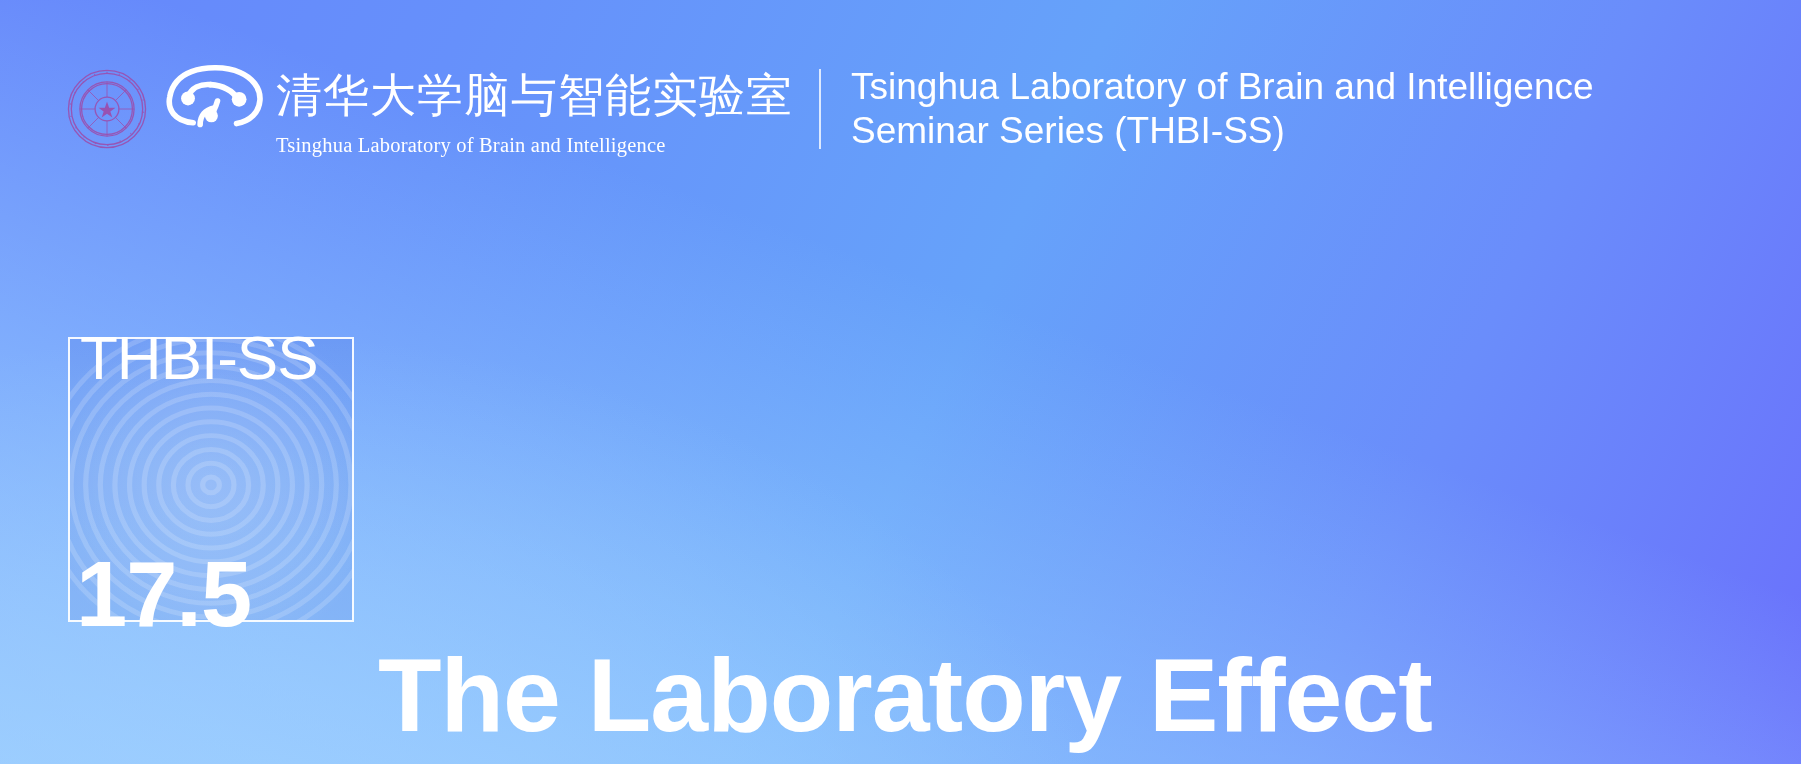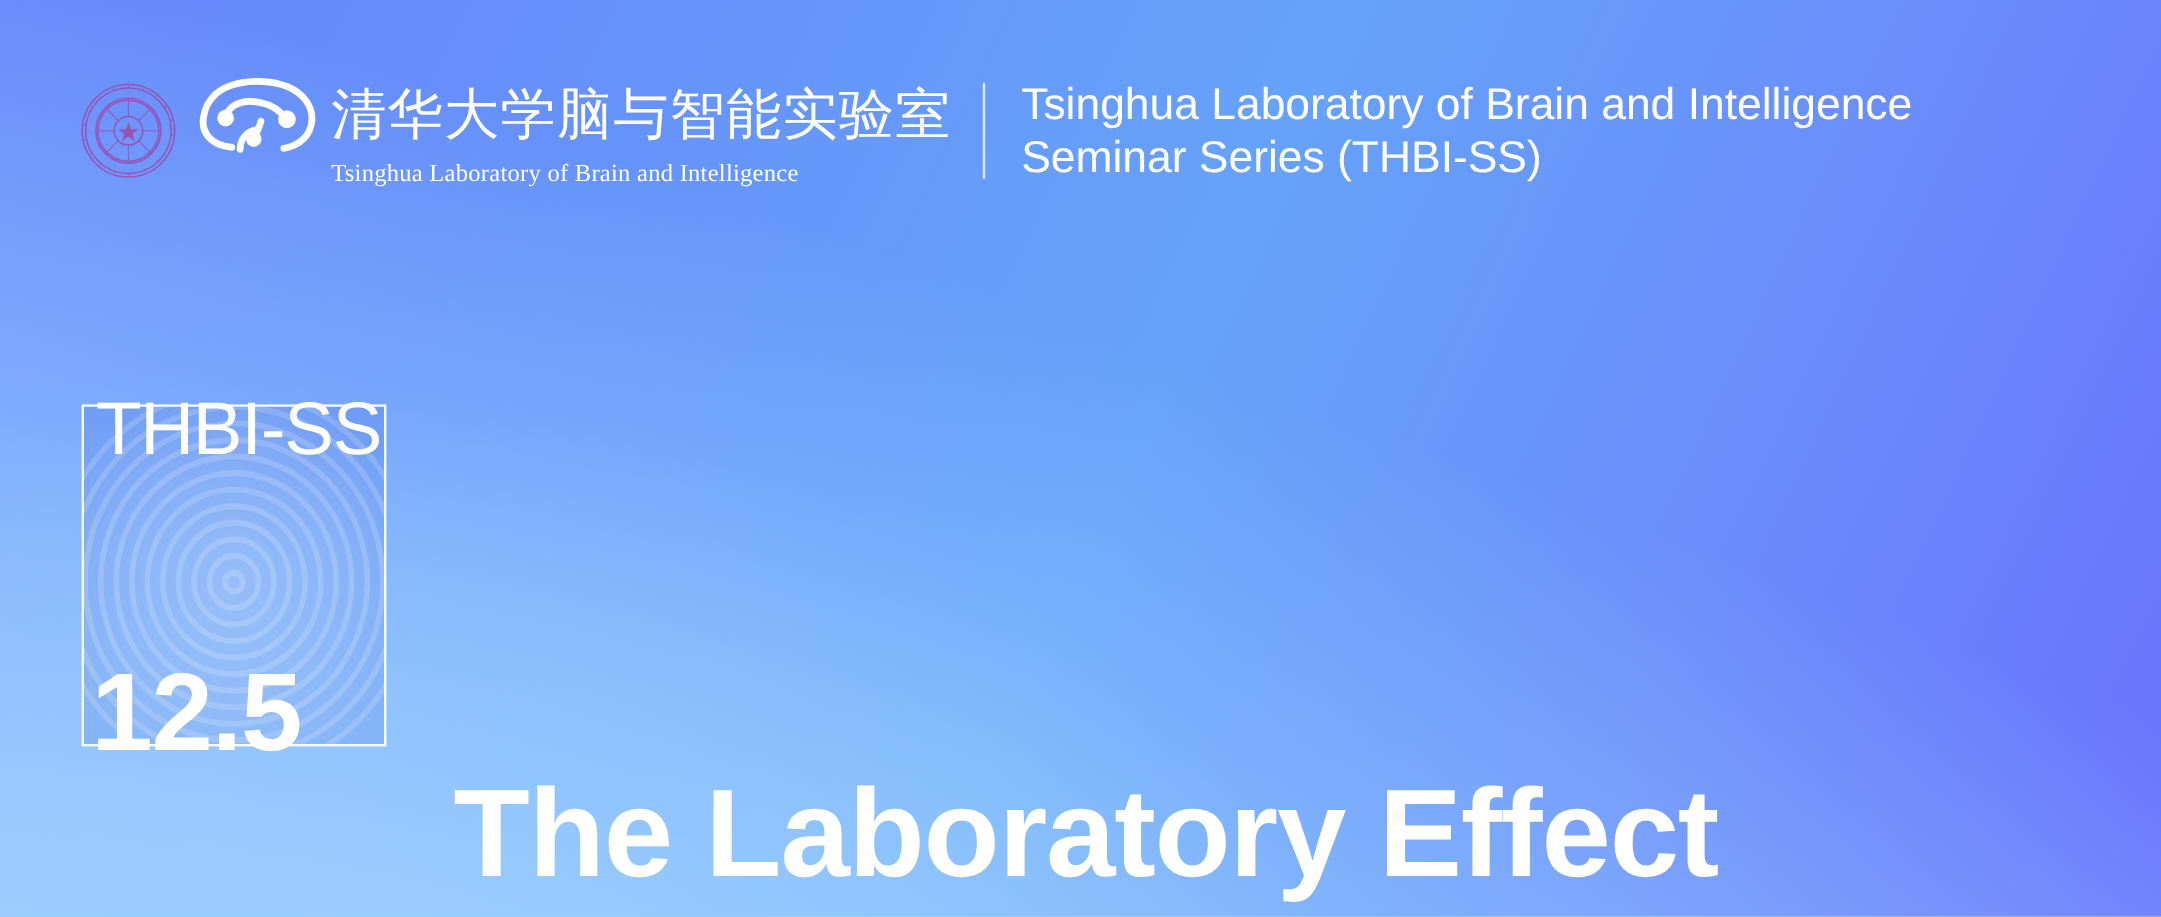--- a/index.html
+++ b/index.html
@@ -103,21 +103,21 @@
     line-height: 1.18;
     font-weight: 400;
     white-space: nowrap;
   }
 
   
   .date-card {
     position: absolute;
     left: 68px;
     top: 243px;
-    width: 254px;
+    width: 286px;
     height: 285px;
     border: 2px solid rgba(255,255,255,0.92);
     box-sizing: border-box;
     overflow: visible;
     padding-left: 31px;
   }
   .ripple {
     position: absolute;
     inset: 0;
     overflow: hidden;
@@ -262,21 +262,21 @@
           <circle cx="135" cy="148" r="106"></circle>
           <circle cx="135" cy="148" r="120"></circle>
           <circle cx="135" cy="148" r="134"></circle>
           <circle cx="135" cy="148" r="148"></circle>
           <circle cx="135" cy="148" r="162"></circle>
         </g>
         <rect x="0" y="0" width="270" height="285" fill="url(#rippleFade)"></rect>
       </svg>
     </div>
     <div class="card-tag">THBI-SS</div>
-    <div class="card-date">12.5</div>
+    <div class="card-date">17.5</div>
   </div>
 
   <div class="talk-title">
     <span class="line">The Laboratory Effect</span>
     <span class="line">and Asset Prices</span>
   </div>
 
 </div>
 
 </body></html>

